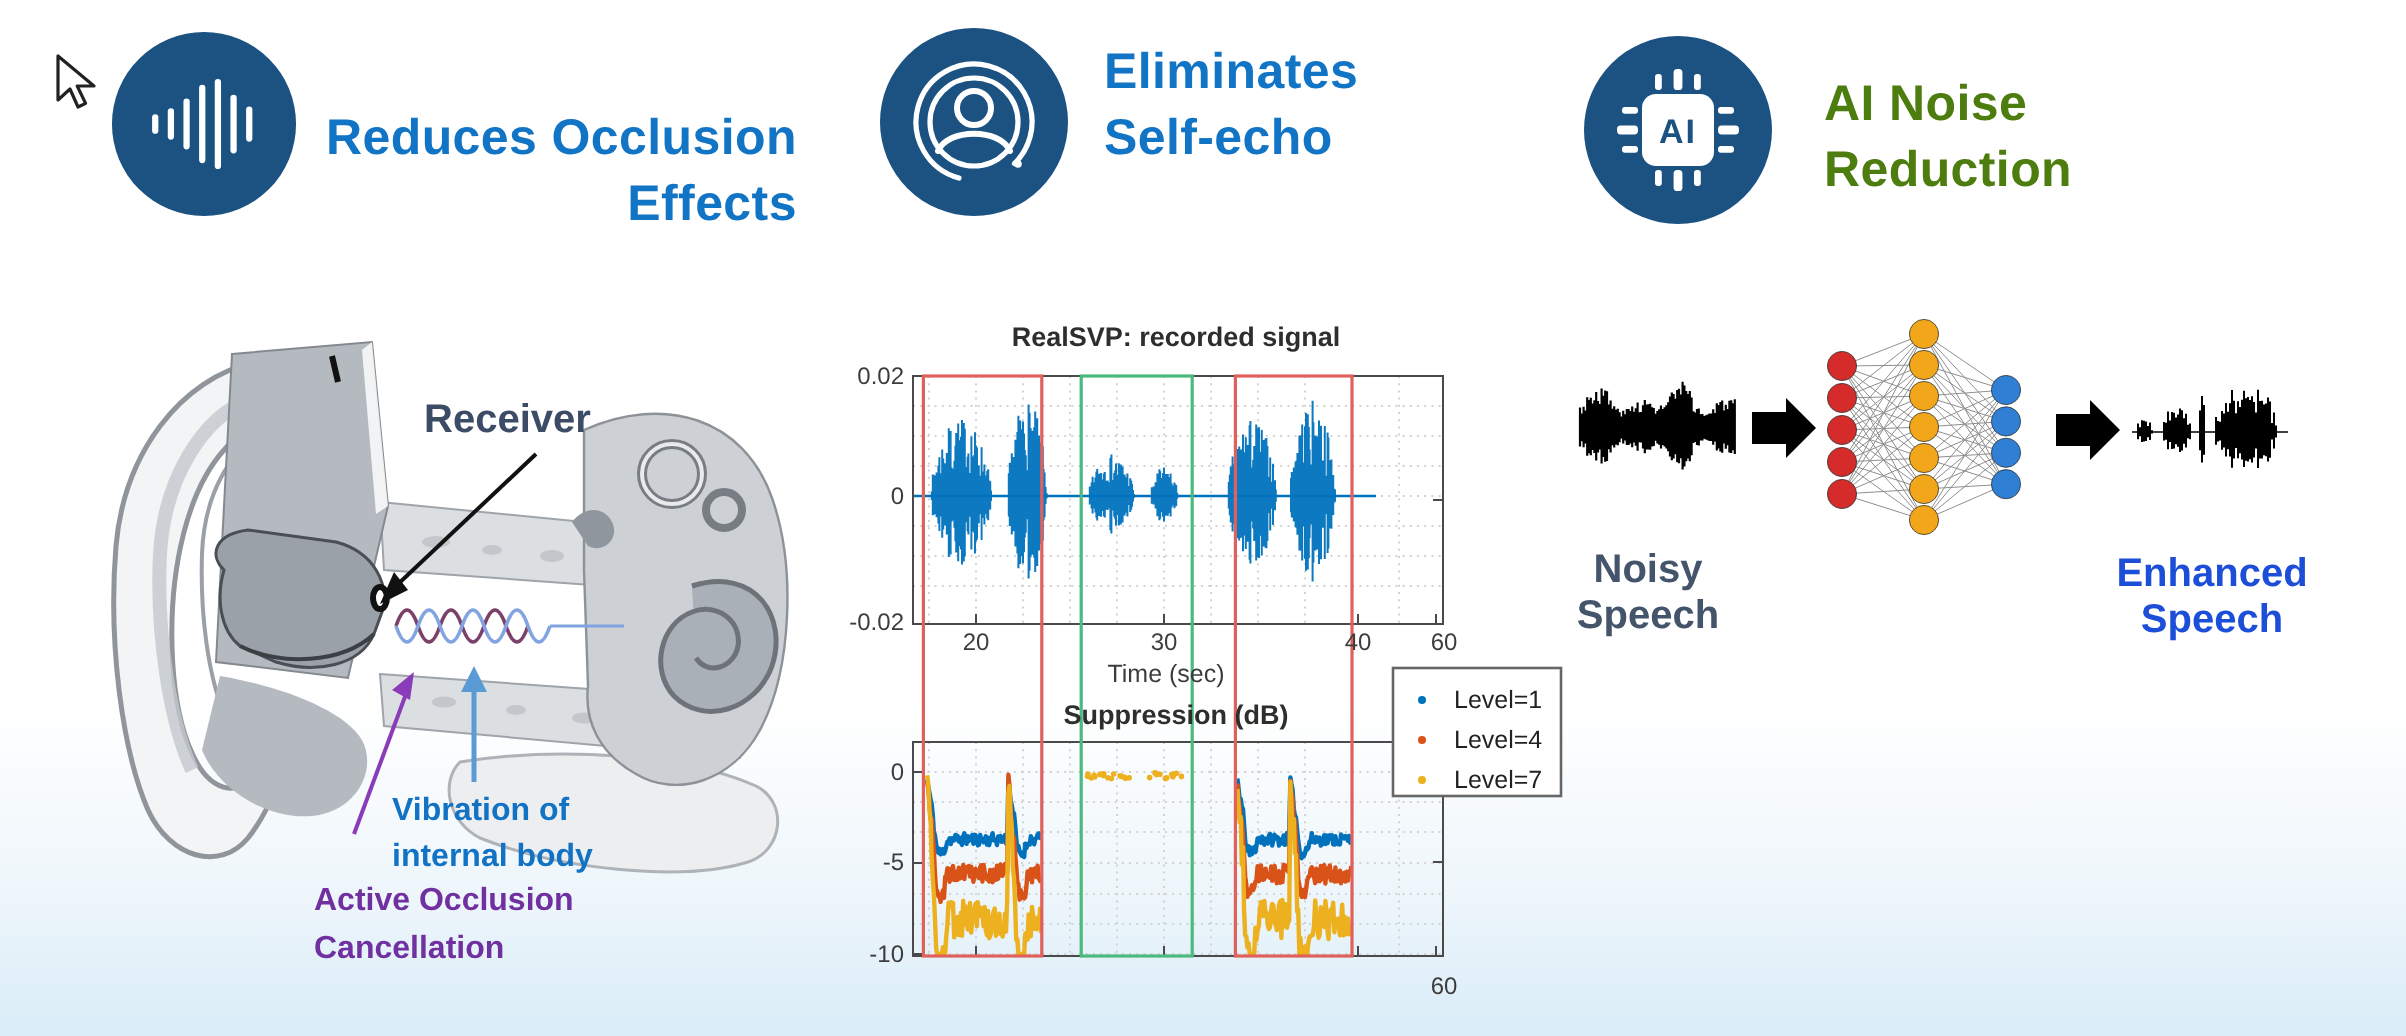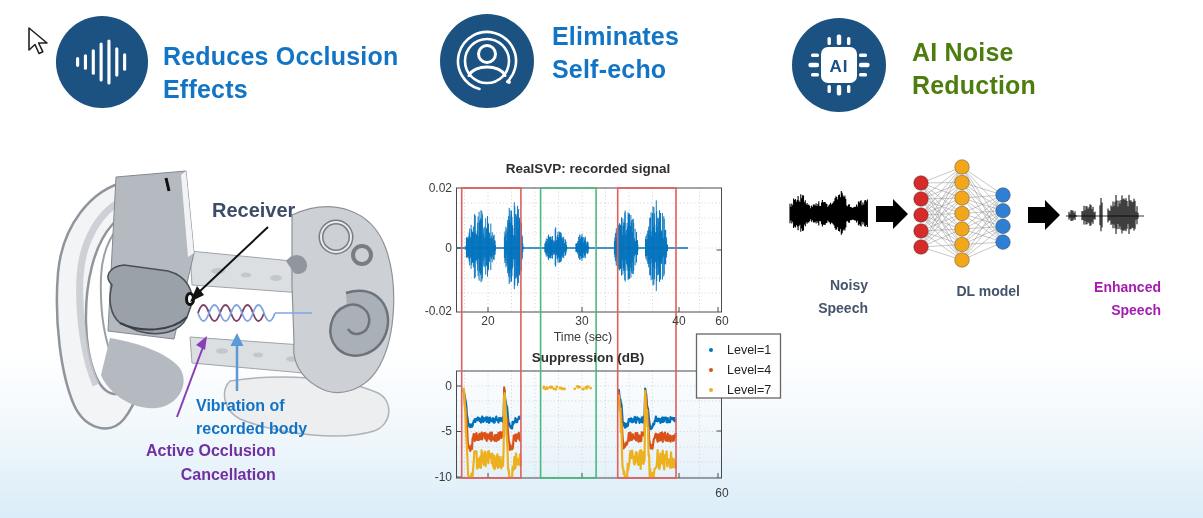--- a/index.html
+++ b/index.html
@@ -11,31 +11,31 @@
   .cursor{position:absolute;left:26px;top:26px;}
   
   .feature-icon{position:absolute;}
   .ftitle{position:absolute;font-weight:bold;font-size:25px;line-height:33px;
           white-space:pre-line;letter-spacing:0.2px;}
   
   .ear-svg{position:absolute;left:40px;top:165px;}
   .ear-label{position:absolute;font-weight:bold;white-space:pre-line;}
   .lbl-receiver{left:212px;top:199px;font-size:20px;}
   .lbl-vibration{left:196px;top:394px;font-size:16px;line-height:23px;}
-  .lbl-aoc{left:146px;top:439px;font-size:16px;line-height:24px;text-align:right;}
+  .lbl-aoc{left:157px;top:439px;font-size:16px;line-height:24px;}
   
   .charts-svg{position:absolute;left:420px;top:150px;}
   .ctitle{font-size:13.5px;font-weight:bold;fill:#2e2e2e;}
   .tick{font-size:12px;fill:#3c3c3c;}
   .axlab{font-size:12.5px;fill:#3c3c3c;}
   .legtxt{font-size:12.5px;fill:#222;}
   
   .flow-svg{position:absolute;left:775px;top:155px;}
-  .flow-label{position:absolute;font-weight:bold;font-size:14px;line-height:23px;
-              text-align:right;white-space:pre-line;}
+  .flow-label{position:absolute;font-weight:bold;font-size:20px;line-height:23px;
+              text-align:center;white-space:pre-line;}
   .lbl-noisy{left:780px;top:274px;width:88px;}
   .lbl-dl{left:905px;top:280px;width:115px;}
   .lbl-enh{left:1051px;top:276px;width:110px;}
 </style>
 </head>
 <body>
 
 <div class="slide">
   <div class="bg"></div>
 
@@ -48,21 +48,21 @@
     <g fill="#ffffff">
       <rect x="21.5" y="43" width="3.2" height="10" rx="1.6"></rect>
       <rect x="29.5" y="40" width="3.2" height="16" rx="1.6"></rect>
       <rect x="37.5" y="35" width="3.2" height="26" rx="1.6"></rect>
       <rect x="45.5" y="28" width="3.2" height="40" rx="1.6"></rect>
       <rect x="53.5" y="25" width="3.2" height="46" rx="1.6"></rect>
       <rect x="61.5" y="33" width="3.2" height="30" rx="1.6"></rect>
       <rect x="69.5" y="39" width="3.2" height="18" rx="1.6"></rect>
     </g>
   </svg>
-  <div class="ftitle" style="left: 163px; top: 40px; color: rgb(18, 116, 197);">Reduces Occlusion
+  <div class="ftitle" style="left: 163px; top: 53px; color: rgb(18, 116, 197); text-align: right;">Reduces Occlusion
 Effects</div>
 
   <svg class="feature-icon" style="left:439px;top:13px" width="96" height="96" viewBox="0 0 96 96">
     <circle cx="48" cy="48" r="47" fill="#1b5282"></circle>
     <circle cx="48" cy="48" r="29" fill="none" stroke="#fff" stroke-width="2.6" stroke-dasharray="152 30" transform="rotate(105 48 48)" stroke-linecap="round"></circle>
     <circle cx="70" cy="69" r="1.9" fill="#fff"></circle>
     <circle cx="48" cy="48" r="22" fill="none" stroke="#fff" stroke-width="2.6"></circle>
     <circle cx="48" cy="41" r="8.5" fill="none" stroke="#fff" stroke-width="3"></circle>
     <path d="M30,62.5 C35,51 61,51 66,62.5" fill="none" stroke="#fff" stroke-width="3" stroke-linecap="round"></path>
   </svg>
@@ -133,21 +133,21 @@
 
     <line x1="228" y1="62" x2="158" y2="128" stroke="#111" stroke-width="2"></line>
     <polygon points="150,137 164,130 157,121" fill="#111"></polygon>
     <line x1="137" y1="252" x2="163" y2="182" stroke="#8a3bb8" stroke-width="2"></line>
     <polygon points="167,171 156,180 165,185" fill="#8a3bb8"></polygon>
     <line x1="197" y1="226" x2="197" y2="178" stroke="#5b9bd5" stroke-width="2.5"></line>
     <polygon points="197,168 190.5,181 203.5,181" fill="#5b9bd5"></polygon>
   </svg>
   <div class="ear-label lbl-receiver" style="color: rgb(61, 76, 102);">Receiver</div>
   <div class="ear-label lbl-vibration" style="color: rgb(18, 115, 197);">Vibration of
-recorded body</div>
+internal body</div>
   <div class="ear-label lbl-aoc" style="color: rgb(112, 48, 160);">Active Occlusion
 Cancellation</div>
 
   <svg class="charts-svg" width="380" height="368" viewBox="420 150 380 368">
     <g id="g-grid">
         <line x1="464.5" y1="188" x2="464.5" y2="312" stroke="#d3d3d3" stroke-width="1" stroke-dasharray="1 2.6"></line>
         <line x1="464.5" y1="371" x2="464.5" y2="478" stroke="#d3d3d3" stroke-width="1" stroke-dasharray="1 2.6"></line>
         <line x1="488" y1="188" x2="488" y2="312" stroke="#d3d3d3" stroke-width="1" stroke-dasharray="1 2.6"></line>
         <line x1="488" y1="371" x2="488" y2="478" stroke="#d3d3d3" stroke-width="1" stroke-dasharray="1 2.6"></line>
         <line x1="511.5" y1="188" x2="511.5" y2="312" stroke="#d3d3d3" stroke-width="1" stroke-dasharray="1 2.6"></line>
@@ -363,16 +363,15 @@
         <circle cx="1003" cy="242.1" r="7.3" fill="#2f7fd4" stroke="#333" stroke-width="0.4"></circle>
       </g>
     <polygon points="1028,207 1045,207 1045,200 1060,215 1045,230 1045,223 1028,223" fill="#000"></polygon>
     <g id="g-enh">
         <line x1="1066" y1="216" x2="1144" y2="216" stroke="#000" stroke-width="0.8"></line>
         <path d="M1068.0 216.0V216.0M1069.0 211.8V219.6M1070.0 213.6V218.1M1071.0 210.1V221.0M1072.0 210.4V220.8M1073.0 210.7V220.5M1074.0 213.0V218.6M1075.0 211.3V220.0M1076.0 215.1V216.8M1077.0 216.0V216.0M1081.0 216.0V216.0M1082.0 211.0V220.2M1083.0 211.4V219.9M1084.0 205.8V224.6M1085.0 210.2V221.0M1086.0 206.0V224.5M1087.0 206.4V224.2M1088.0 208.8V222.1M1089.0 207.3V223.4M1090.0 204.3V226.0M1091.0 205.1V225.3M1092.0 209.1V221.9M1093.0 206.9V223.8M1094.0 212.4V219.1M1095.0 211.7V219.6M1096.0 216.0V216.0M1097.0 216.0V216.0M1099.0 216.0V216.0M1100.0 205.3V225.1M1101.0 198.0V231.3M1102.0 202.5V227.4M1103.0 216.0V216.0M1107.0 216.0V216.0M1108.0 208.5V222.4M1109.0 210.5V220.7M1110.0 210.9V220.3M1111.0 205.5V224.9M1112.0 206.8V223.8M1113.0 201.5V228.3M1114.0 205.9V224.6M1115.0 201.6V228.2M1116.0 195.0V233.9M1117.0 200.4V229.2M1118.0 206.6V224.0M1119.0 200.6V229.1M1120.0 203.5V226.6M1121.0 199.9V229.7M1122.0 195.4V233.5M1123.0 199.1V230.4M1124.0 198.5V230.8M1125.0 200.0V229.6M1126.0 198.1V231.2M1127.0 201.0V228.8M1128.0 206.3V224.2M1129.0 194.9V234.0M1130.0 200.5V229.2M1131.0 200.4V229.2M1132.0 202.3V227.6M1133.0 201.7V228.1M1134.0 198.7V230.7M1135.0 200.8V228.9M1136.0 211.5V219.8M1137.0 206.2V224.3M1138.0 212.8V218.7M1139.0 216.0V216.0M1140.0 216.0V216.0M1141.0 216.0V216.0M1142.0 216.0V216.0" stroke="#000" stroke-width="1" fill="none"></path>
       </g>
   </svg>
   <div class="flow-label lbl-noisy" style="color: rgb(68, 84, 106);">Noisy
 Speech</div>
-  <div class="flow-label lbl-dl" style="color: rgb(68, 84, 106);">DL model</div>
-  <div class="flow-label lbl-enh" style="color: #a21caf;">Enhanced
+  <div class="flow-label lbl-enh" style="color: #1d4ed8;">Enhanced
 Speech</div>
 </div>
 
 </body></html>

